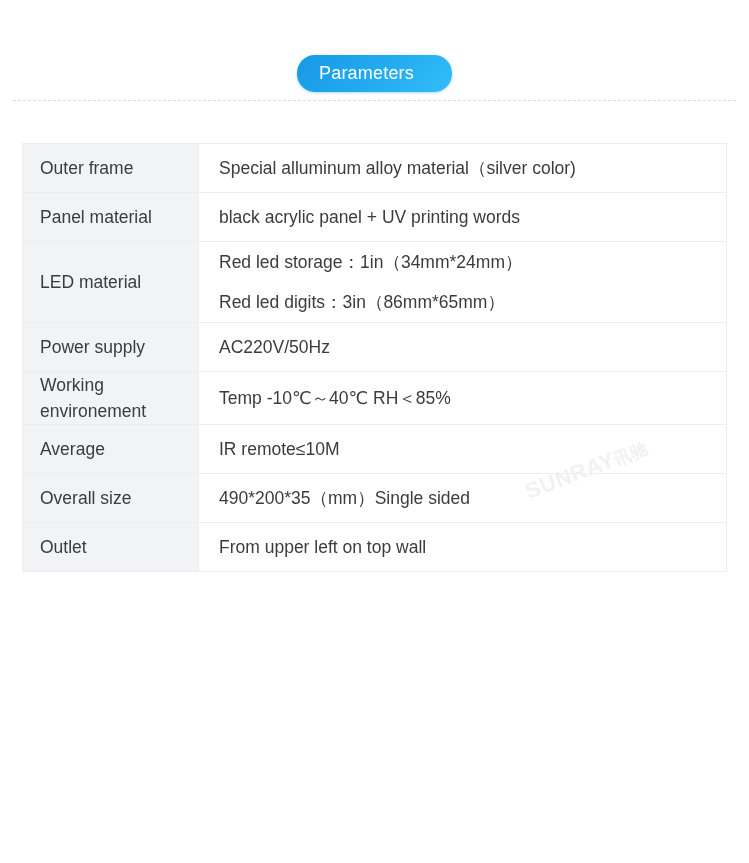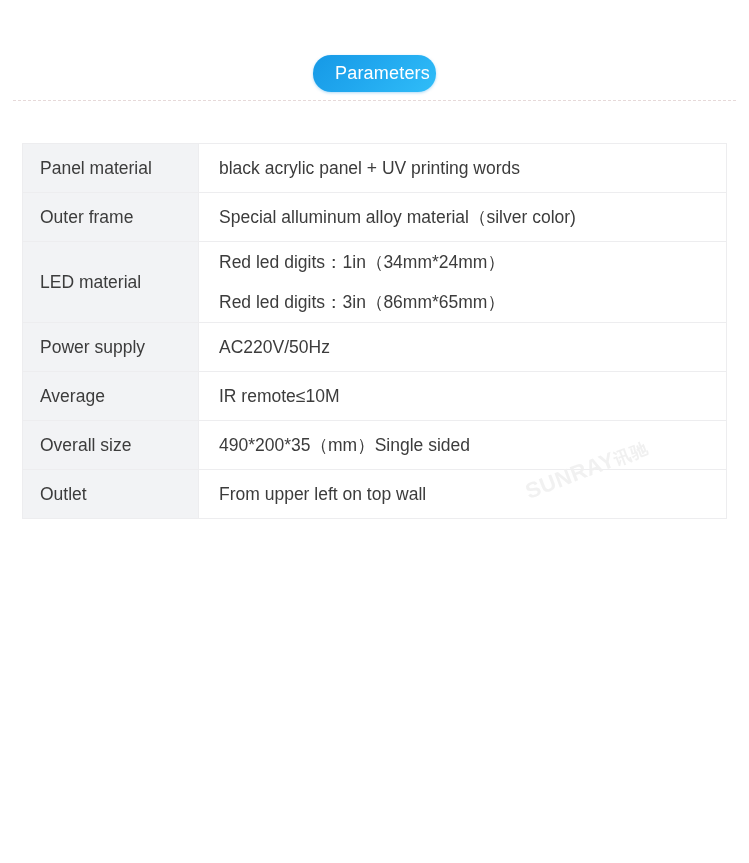--- a/index.html
+++ b/index.html
@@ -28,21 +28,21 @@
   }
   .badge-wrap {
     position: absolute;
     left: 0;
     top: 55px;
     width: 749px;
     text-align: center;
   }
   .badge {
     display: inline-block;
-    padding: 8px 6px 9px 22px;
+    padding: 8px 38px 9px 22px;
     border-radius: 18px;
     background: linear-gradient(135deg, #1699e6 0%, #21a8ef 45%, #30bdf8 100%);
     color: #ffffff;
     font-size: 18px;
     line-height: 20px;
     letter-spacing: .2px;
     box-shadow: 0 1px 3px rgba(30,150,225,.35);
     white-space: nowrap;
   }
 
@@ -123,42 +123,48 @@
 <div class="header-zone">
   <div class="badge-wrap">
     <span class="badge">Parameters</span>
   </div>
   <div class="dashed-rule"></div>
 </div>
 
 <table class="spec-table">
   <tbody>
       <tr class="h-normal">
+        <td class="k">Outer frame</td>
+        <td class="v">
+          <span class="vline">Special alluminum alloy material（silver color)</span>
+        </td>
+      </tr>
+      <tr class="h-normal">
         <td class="k">Panel material</td>
         <td class="v">
           <span class="vline">black acrylic panel + UV printing words</span>
         </td>
       </tr>
-      <tr class="h-normal">
-        <td class="k">Outer frame</td>
-        <td class="v">
-          <span class="vline">Special alluminum alloy material（silver color)</span>
-        </td>
-      </tr>
       <tr class="h-tall">
         <td class="k">LED material</td>
         <td class="v">
-          <span class="vline">Red led digits：1in（34mm*24mm）</span>
+          <span class="vline">Red led storage：1in（34mm*24mm）</span>
           <span class="vline">Red led digits：3in（86mm*65mm）</span>
         </td>
       </tr>
       <tr class="h-normal">
         <td class="k">Power supply</td>
         <td class="v">
           <span class="vline">AC220V/50Hz</span>
+        </td>
+      </tr>
+      <tr class="h-normal">
+        <td class="k">Working environement</td>
+        <td class="v">
+          <span class="vline">Temp -10℃～40℃  RH＜85%</span>
         </td>
       </tr>
       <tr class="h-normal">
         <td class="k">Average</td>
         <td class="v">
           <span class="vline">IR remote≤10M</span>
         </td>
       </tr>
       <tr class="h-normal">
         <td class="k">Overall size</td>

